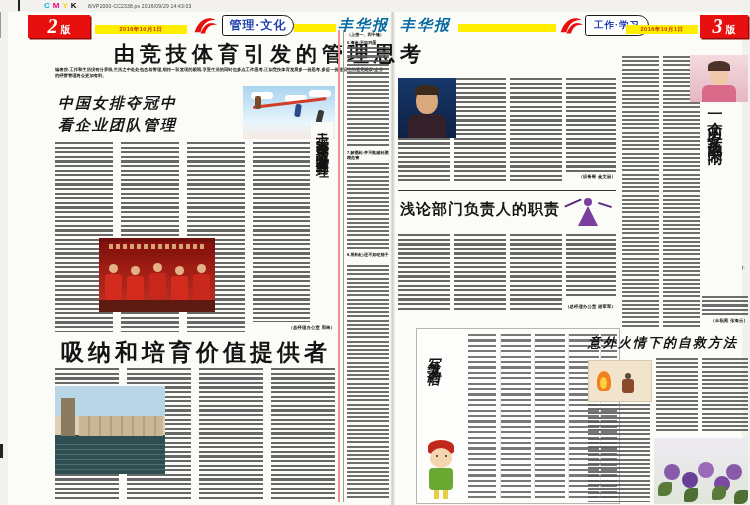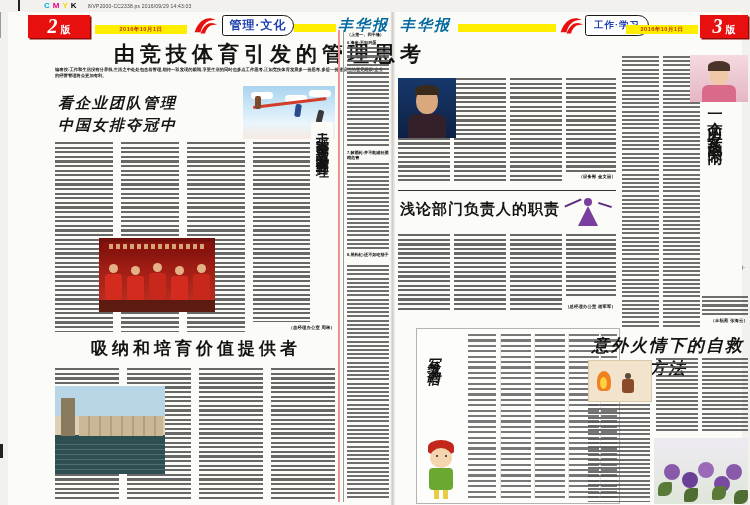--- a/index.html
+++ b/index.html
@@ -80,22 +80,22 @@
   </div>
   <div class="abs pagebox serif" style="left:700px;top:15px;width:48px;height:23px;">
     <span style="font-size:20px;font-weight:bold;font-style:italic;line-height:22px;">3</span>
     <span style="font-size:10px;font-weight:bold;margin-left:3px;">版</span>
   </div>
 
   <div class="abs headline serif" style="left:55px;top:40px;width:326px;font-size:21px;letter-spacing:5px;text-align:right;margin-left:45px;">由竞技体育引发的管理思考</div>
   <div class="abs" style="left:55px;top:67px;width:328px;height:13px;font-size:4.3px;line-height:6.4px;font-weight:bold;text-align:justify;color:#1a1a1a;">编者按:工作和生活没有分界线,生活之中处处包含着管理,期待一双发现的眼睛,享受生活的同时也多点工作思考,正如竞技体育发展多一份思考,多提一份建设性的意见建议,企业的经营管理将会更加有利。</div>
 
   <div class="abs headline serif" style="left:58px;top:92px;font-size:15px;line-height:22px;letter-spacing:2px;font-style:italic;">
+    <div>中国女排夺冠中</div>
     <div>看企业团队管理</div>
-    <div>中国女排夺冠中</div>
   </div>
 
   <div class="abs photo" style="left:243px;top:86px;width:92px;height:53px;background:linear-gradient(#a9d4ef,#e9f5fc 70%,#f6e9e2);">
     <div class="abs" style="left:8px;top:6px;width:22px;height:7px;border-radius:6px;background:#fff;box-shadow:34px 3px 0 #fff,58px -2px 0 #fff;"></div>
     <div class="abs" style="left:10px;top:20px;width:74px;height:3px;background:#d23c28;border-radius:2px;transform:rotate(-7deg);transform-origin:left;"></div>
     <div class="abs" style="left:12px;top:10px;width:6px;height:13px;background:#7a4a2a;border-radius:2px;"></div>
     <div class="abs" style="left:52px;top:18px;width:6px;height:13px;background:#2a4a8a;border-radius:2px;transform:rotate(8deg);"></div>
     <div class="abs" style="left:74px;top:24px;width:6px;height:13px;background:#3a3a3a;border-radius:2px;transform:rotate(14deg);"></div>
   </div>
 
@@ -108,21 +108,21 @@
     <div class="abs" style="left:4px;top:4px;width:108px;height:10px;background:#8d120d;opacity:.9;"></div>
     <div class="abs" style="left:10px;top:6px;width:96px;height:5px;background:repeating-linear-gradient(to right,#e8c890 0 4px,rgba(0,0,0,0) 4px 7px);opacity:.8;"></div>
     <div class="abs" style="left:10px;top:26px;width:9px;height:9px;border-radius:50%;background:#e5b186;box-shadow:22px 2px 0 #e5b186,44px -1px 0 #e5b186,66px 2px 0 #e5b186,88px 0 0 #e5b186;"></div>
     <div class="abs" style="left:6px;top:36px;width:17px;height:26px;border-radius:3px;background:#d32b1e;box-shadow:22px 2px 0 #d32b1e,44px -1px 0 #c8271b,66px 2px 0 #d32b1e,88px 0 0 #c8271b;"></div>
     <div class="abs" style="left:0;bottom:0;width:116px;height:12px;background:#5c1a10;"></div>
   </div>
 
   <div class="abs vtext headline serif" style="left:311px;top:122px;height:214px;font-size:13px;letter-spacing:2.5px;background:#fbfbf8;padding:0 2px;">十二强赛中韩之战中看企业管理</div>
   <div class="abs byline" style="left:225px;top:325px;width:110px;">（总经理办公室 周琳）</div>
 
-  <div class="abs headline serif" style="left:58px;top:337px;width:276px;font-size:17px;letter-spacing:4px;text-align:center;">吸纳和培育价值提供者</div>
+  <div class="abs headline serif" style="left:58px;top:337px;width:276px;font-size:23px;letter-spacing:4px;text-align:center;">吸纳和培育价值提供者</div>
   <div class="abs greek" style="left:55px;top:368px;width:64px;height:132px;"></div>
   <div class="abs greek" style="left:127px;top:368px;width:64px;height:132px;"></div>
   <div class="abs greek" style="left:199px;top:368px;width:64px;height:132px;"></div>
   <div class="abs greek" style="left:271px;top:368px;width:64px;height:132px;"></div>
 
   <div class="abs photo" style="left:55px;top:386px;width:110px;height:88px;background:linear-gradient(#b9d6e6 0 34%,#ddd0b5 34% 56%,#2e4f52 56%);">
     <div class="abs" style="left:6px;top:12px;width:14px;height:38px;background:#8a7a5e;"></div>
     <div class="abs" style="left:24px;top:30px;width:84px;height:20px;background:repeating-linear-gradient(to right,#c9b795 0 9px,#b3a081 9px 11px);"></div>
     <div class="abs" style="left:0;top:58px;width:110px;height:30px;background:repeating-linear-gradient(to bottom,rgba(255,255,255,.16) 0 1.5px,rgba(0,0,0,0) 1.5px 5px);"></div>
   </div>
@@ -187,21 +187,21 @@
 
   <div class="abs photo" style="left:690px;top:55px;width:58px;height:47px;background:linear-gradient(#f3dade,#e6b6c2);">
     <div class="abs" style="left:20px;top:10px;width:18px;height:22px;border-radius:50%;background:#f0c8a8;"></div>
     <div class="abs" style="left:18px;top:6px;width:22px;height:10px;border-radius:50% 50% 0 0;background:#4a342a;"></div>
     <div class="abs" style="left:12px;top:30px;width:34px;height:17px;border-radius:6px 6px 0 0;background:#d96a8a;"></div>
   </div>
   <div class="abs vtext headline serif" style="left:705px;top:106px;height:186px;font-size:15px;letter-spacing:4px;">一个两岁女孩的哭闹</div>
   <div class="abs greek-tiny" style="left:702px;top:296px;width:46px;height:20px;"></div>
   <div class="abs byline" style="left:700px;top:318px;width:48px;">（丰福苑 张海云）</div>
 
-  <div class="abs headline serif" style="left:588px;top:334px;width:160px;font-size:17px;letter-spacing:2px;text-align:center;font-style:italic;">意外火情下的自救方法</div>
+  <div class="abs headline serif" style="left:588px;top:334px;width:160px;font-size:13px;letter-spacing:2px;text-align:left;font-style:italic;">意外火情下的自救方法</div>
 
   <div class="abs photo" style="left:588px;top:360px;width:62px;height:40px;background:#f2e4cc;border:1px solid #d8c9a8;">
     <div class="abs" style="left:8px;top:10px;width:14px;height:20px;border-radius:50% 50% 30% 30%;background:#f08020;"></div>
     <div class="abs" style="left:11px;top:16px;width:7px;height:12px;border-radius:50%;background:#ffd040;"></div>
     <div class="abs" style="left:36px;top:12px;width:6px;height:6px;border-radius:50%;background:#5a4a3a;"></div>
     <div class="abs" style="left:33px;top:18px;width:12px;height:14px;border-radius:3px;background:#8a4a2a;"></div>
   </div>
   <div class="abs greek-tiny" style="left:656px;top:358px;width:42px;height:76px;"></div>
   <div class="abs greek-tiny" style="left:702px;top:358px;width:46px;height:76px;"></div>
   <div class="abs greek-tiny" style="left:588px;top:404px;width:62px;height:98px;"></div>

